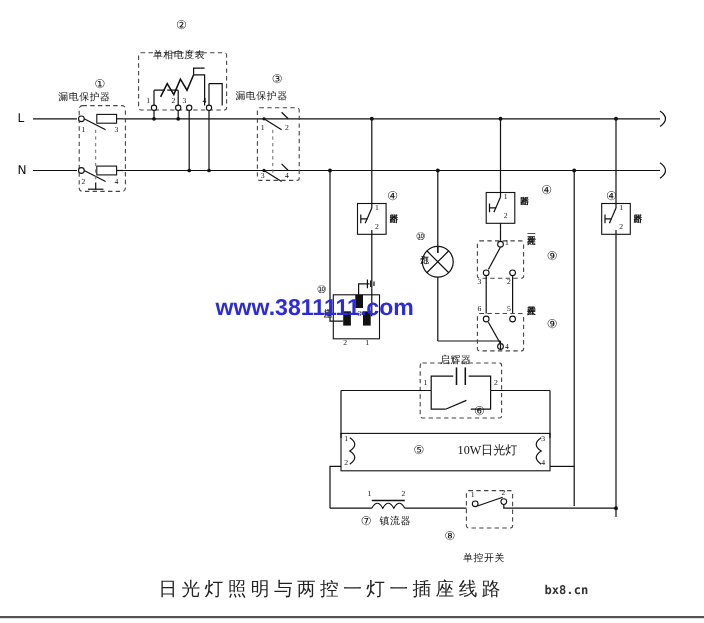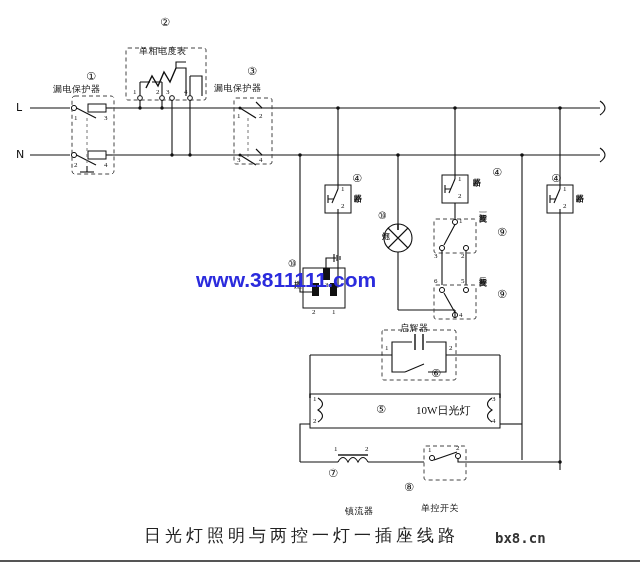--- a/index.html
+++ b/index.html
@@ -46,21 +46,21 @@
     color:#2b2bdd;
     font-family:"Liberation Sans","DejaVu Sans",sans-serif;
     font-size:21px;
     font-weight:bold;
     white-space:nowrap;
   }
   .wm2{
     position:absolute;
     color:#333;
     font-family:"DejaVu Sans Mono","Liberation Mono",monospace;
-    font-size:14px;
+    font-size:11px;
     font-weight:bold;
     white-space:nowrap;
   }
   .railline{position:absolute;background:#111;}
 </style>
 </head>
 <body>
 
 <div id="root">
 
@@ -341,21 +341,21 @@
   <div class="lbl num" style="left:449px;top:345px;">2</div>
 
   <div class="circnum" style="left:376px;top:403px;">⑤</div>
   <div class="lbl" style="left:416px;top:405px;font-size:11px;font-family:Liberation Serif, serif;">10W日光灯</div>
   <div class="lbl num" style="left:313px;top:396px;">1</div>
   <div class="lbl num" style="left:313px;top:418px;">2</div>
   <div class="lbl num" style="left:492px;top:396px;">3</div>
   <div class="lbl num" style="left:492px;top:418px;">4</div>
 
   <div class="circnum" style="left:328px;top:467px;">⑦</div>
-  <div class="lbl cn" style="left:345px;top:470px;margin-top:37px;">镇流器</div>
+  <div class="lbl cn" style="left:345px;top:470px;">镇流器</div>
   <div class="lbl num" style="left:334px;top:446px;">1</div>
   <div class="lbl num" style="left:365px;top:446px;">2</div>
 
   <div class="circnum" style="left:404px;top:481px;">⑧</div>
   <div class="lbl cn" style="left:421px;top:504px;">单控开关</div>
   <div class="lbl num" style="left:428px;top:447px;">1</div>
   <div class="lbl num" style="left:456px;top:445px;">2</div>
 
   <div class="wm" style="left:196px;top:268px;">www.3811111.com</div>
   <div class="wm2" style="left:495px;top:530px;">bx8.cn</div>

